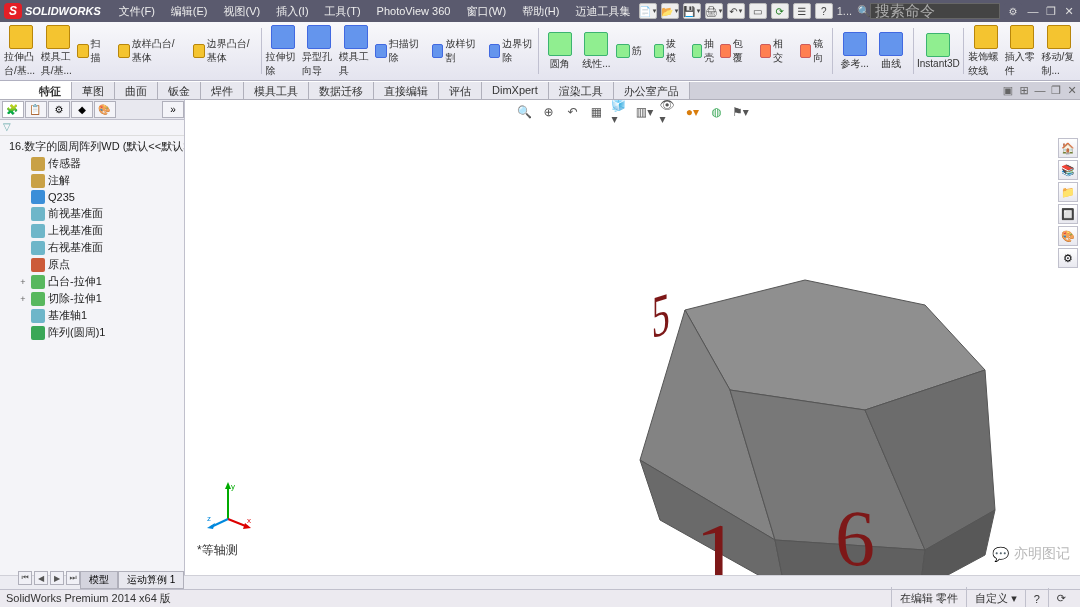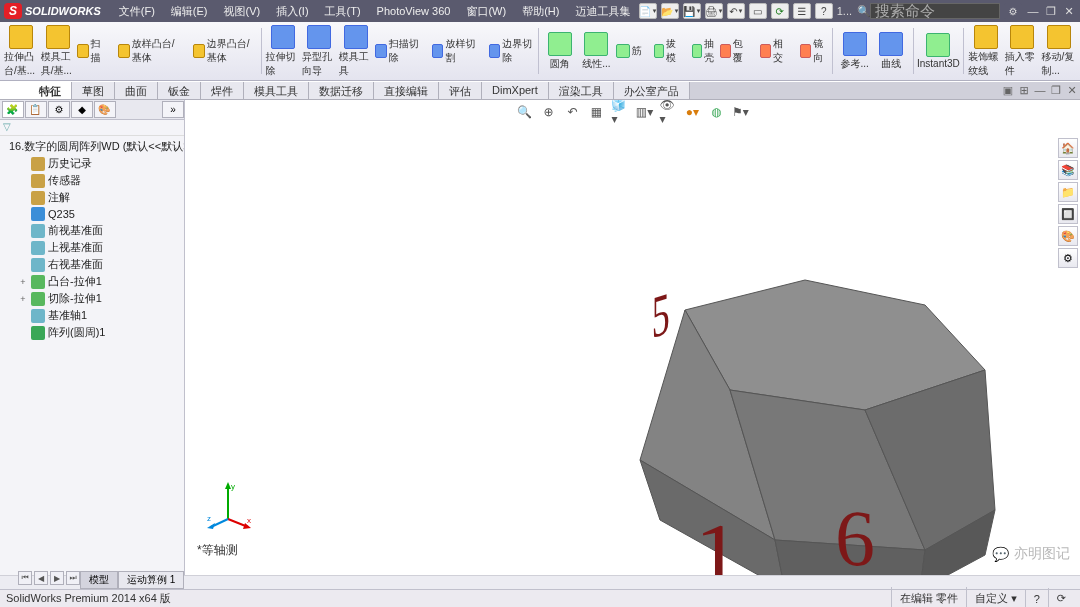--- a/index.html
+++ b/index.html
@@ -362,25 +362,20 @@
     <div class="tree-filter">▽</div>
     <div class="tree-body">
       <div class="tnode">
         <span class="ticon" style="background:#c9a146"></span>
         <span>16.数字的圆周阵列WD  (默认&lt;&lt;默认&gt;</span>
       </div>
       <div id="tree-items">
           <div class="tnode ind1">
             <span class="exp"></span>
             <span class="ticon" style="background:#c9a146"></span>
-            <span>历史记录</span>
-          </div>
-          <div class="tnode ind1">
-            <span class="exp"></span>
-            <span class="ticon" style="background:#c9a146"></span>
             <span>传感器</span>
           </div>
           <div class="tnode ind1">
             <span class="exp"></span>
             <span class="ticon" style="background:#c9a146"></span>
             <span>注解</span>
           </div>
           <div class="tnode ind1">
             <span class="exp"></span>
             <span class="ticon" style="background:#3b8ed8"></span>
@@ -393,20 +388,25 @@
           </div>
           <div class="tnode ind1">
             <span class="exp"></span>
             <span class="ticon" style="background:#6eb6c9"></span>
             <span>上视基准面</span>
           </div>
           <div class="tnode ind1">
             <span class="exp"></span>
             <span class="ticon" style="background:#6eb6c9"></span>
             <span>右视基准面</span>
+          </div>
+          <div class="tnode ind1">
+            <span class="exp"></span>
+            <span class="ticon" style="background:#cc5b3a"></span>
+            <span>原点</span>
           </div>
           <div class="tnode ind1">
             <span class="exp">+</span>
             <span class="ticon" style="background:#58b85e"></span>
             <span>凸台-拉伸1</span>
           </div>
           <div class="tnode ind1">
             <span class="exp">+</span>
             <span class="ticon" style="background:#58b85e"></span>
             <span>切除-拉伸1</span>

